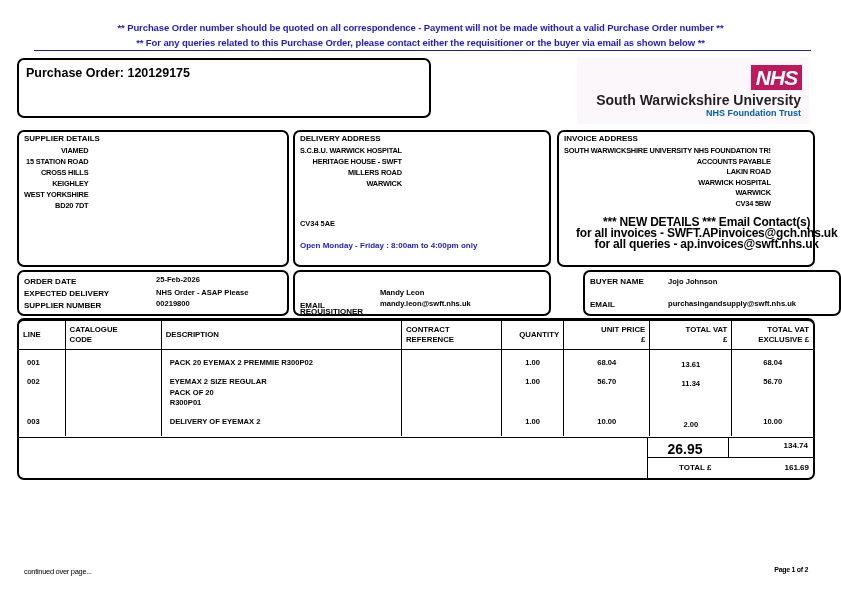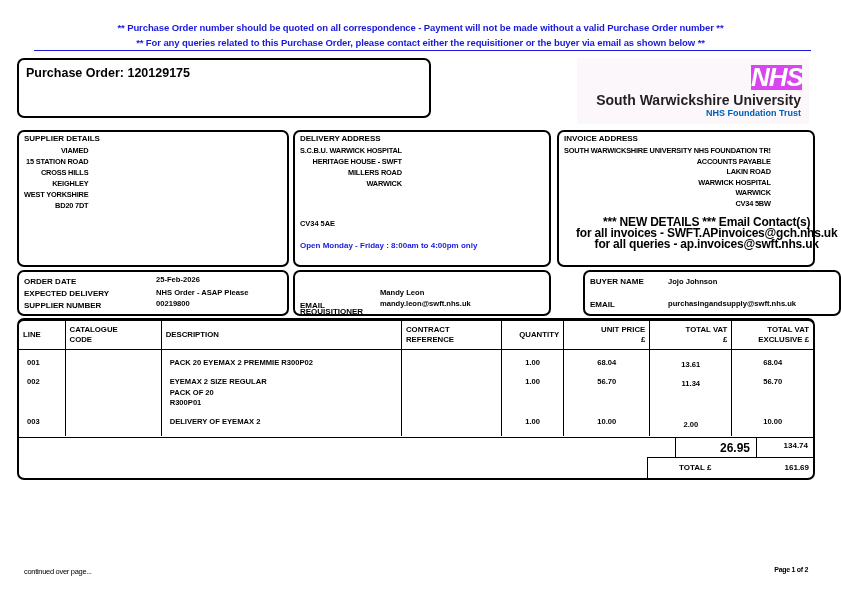--- a/index.html
+++ b/index.html
@@ -9,22 +9,22 @@
             font-size:9.5px; font-weight:bold; letter-spacing:-0.1px; }
   #notice1 { top:22px; }
   #notice2 { top:37px; }
   .rule { position:absolute; left:34px; width:777px; top:50px; height:0; border-top:1.5px solid #1a1adb; }
 
   .box { position:absolute; border:2px solid #000; border-radius:7px; box-sizing:border-box; }
   .po-box { left:17px; top:58px; width:414px; height:60px; }
   .po-title { position:absolute; left:7px; top:6px; font-size:12.5px; font-weight:bold; }
 
   .logo { position:absolute; left:577px; top:58px; width:232px; height:66px; background:#fbf7fb; }
-  .nhs-badge { position:absolute; right:7px; top:7px; width:51px; height:25px; background:#d946ef;
-               color:#fff; font-weight:bold; font-style:italic; font-size:26px; line-height:25px;
+  .nhs-badge { position:absolute; right:7px; top:7px; width:51px; height:25px; background:#be185d;
+               color:#fff; font-weight:bold; font-style:italic; font-size:21px; line-height:25px;
                text-align:center; letter-spacing:-1px; }
   .logo-name { position:absolute; right:8px; top:34px; font-size:14px; font-weight:bold; color:#231f20; white-space:nowrap; }
   .logo-sub { position:absolute; right:8px; top:50px; font-size:9px; font-weight:bold; color:#005eb8; white-space:nowrap; }
 
   .addr-box { top:130px; height:137px; }
   .sup-box { left:17px; width:272px; }
   .del-box { left:293px; width:258px; }
   .inv-box { left:557px; width:258px; }
   .addr-box .hdr { position:absolute; left:5px; top:2px; font-size:8px; font-weight:bold; }
   .lines { position:absolute; left:5px; top:14px; font-size:7.4px; line-height:10.9px; font-weight:bold; white-space:nowrap; letter-spacing:-0.2px;text-align:right; }
@@ -44,21 +44,21 @@
   table { border-collapse:collapse; position:absolute; left:0; top:0; width:100%; }
   th { font-size:7.8px; font-weight:bold; height:28px; padding:0 4px; vertical-align:middle; border-right:1.5px solid #000; border-bottom:1.5px solid #000; text-align:left; line-height:10px; }
   th:last-child, td:last-child { border-right:none; }
   th.r { text-align:right; }
   td { font-size:7.6px; font-weight:bold; padding:0 4px; vertical-align:top; border-right:1.5px solid #000; line-height:10.5px; }
   .cellwrap { position:relative; height:86px; }
   .item { position:absolute; left:4px; right:4px; }
   .item.r { text-align:center; }
 
   .sum-row { position:absolute; left:0; right:0; top:116px; border-top:1.5px solid #000; }
-  .sum-vat { position:absolute; left:628px; top:116px; width:82px; height:20px; border-left:1.5px solid #000; border-right:1.5px solid #000; font-size:12px; font-weight:bold; text-align:right; box-sizing:border-box; padding:4px 6px 0 0;margin-left:28px; }
+  .sum-vat { position:absolute; left:628px; top:116px; width:82px; height:20px; border-left:1.5px solid #000; border-right:1.5px solid #000; font-size:14px; font-weight:bold; text-align:center; box-sizing:border-box; padding:4px 6px 0 0; }
   .sum-ex { position:absolute; left:710px; top:116px; width:83px; height:20px; font-size:8px; font-weight:bold; text-align:right; box-sizing:border-box; padding:4px 4px 0 0; }
   .tot-line { position:absolute; left:628px; right:0; top:136px; border-top:1.5px solid #000; }
   .tot-left { position:absolute; left:628px; top:136px; height:22px; border-left:1.5px solid #000; }
   .tot-lbl { position:absolute; left:660px; top:142px; font-size:8px; font-weight:bold; }
   .tot-val { position:absolute; right:4px; top:142px; font-size:8px; font-weight:bold; }
 
   .footer-left { position:absolute; left:24px; top:567px; font-size:7.5px; letter-spacing:-0.3px; }
   .footer-right { position:absolute; right:33px; top:566px; font-size:7px; font-weight:bold; letter-spacing:-0.3px; }
 </style>
 </head>

